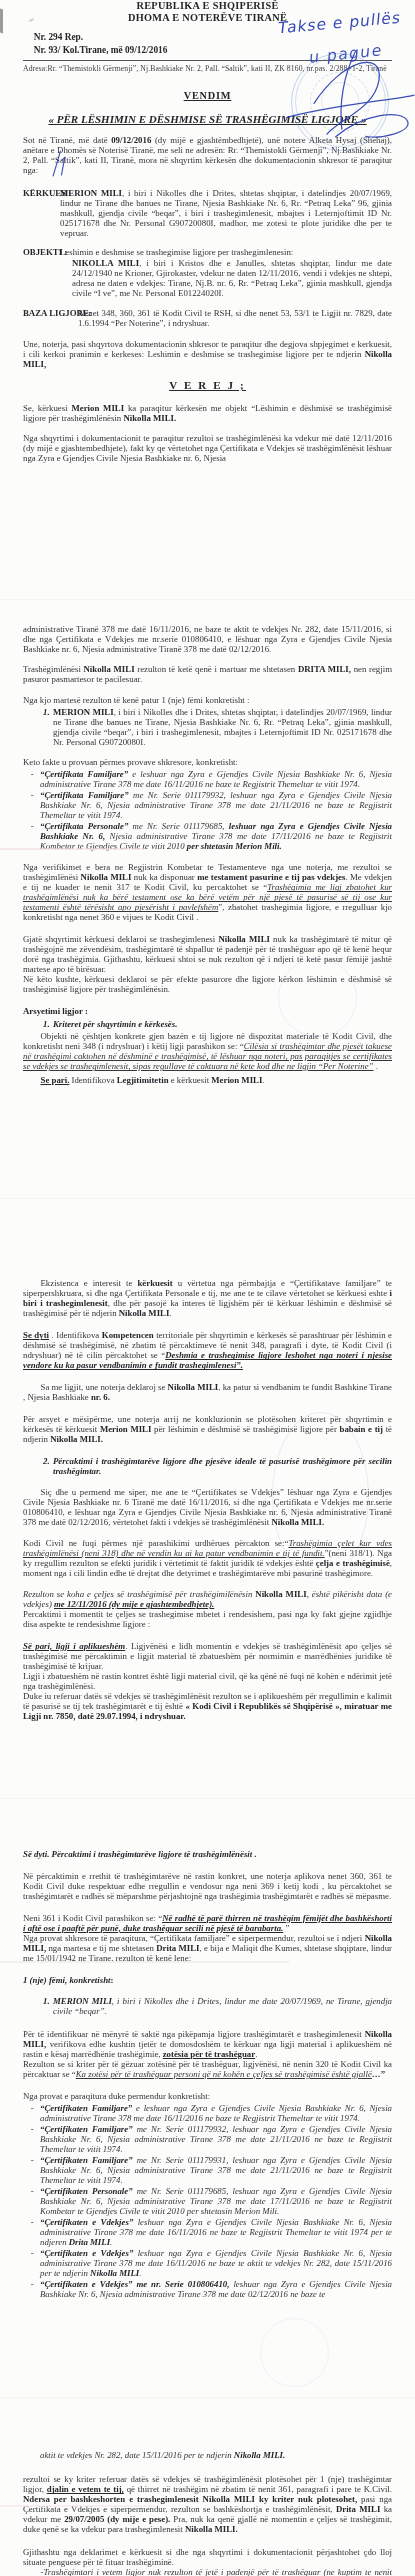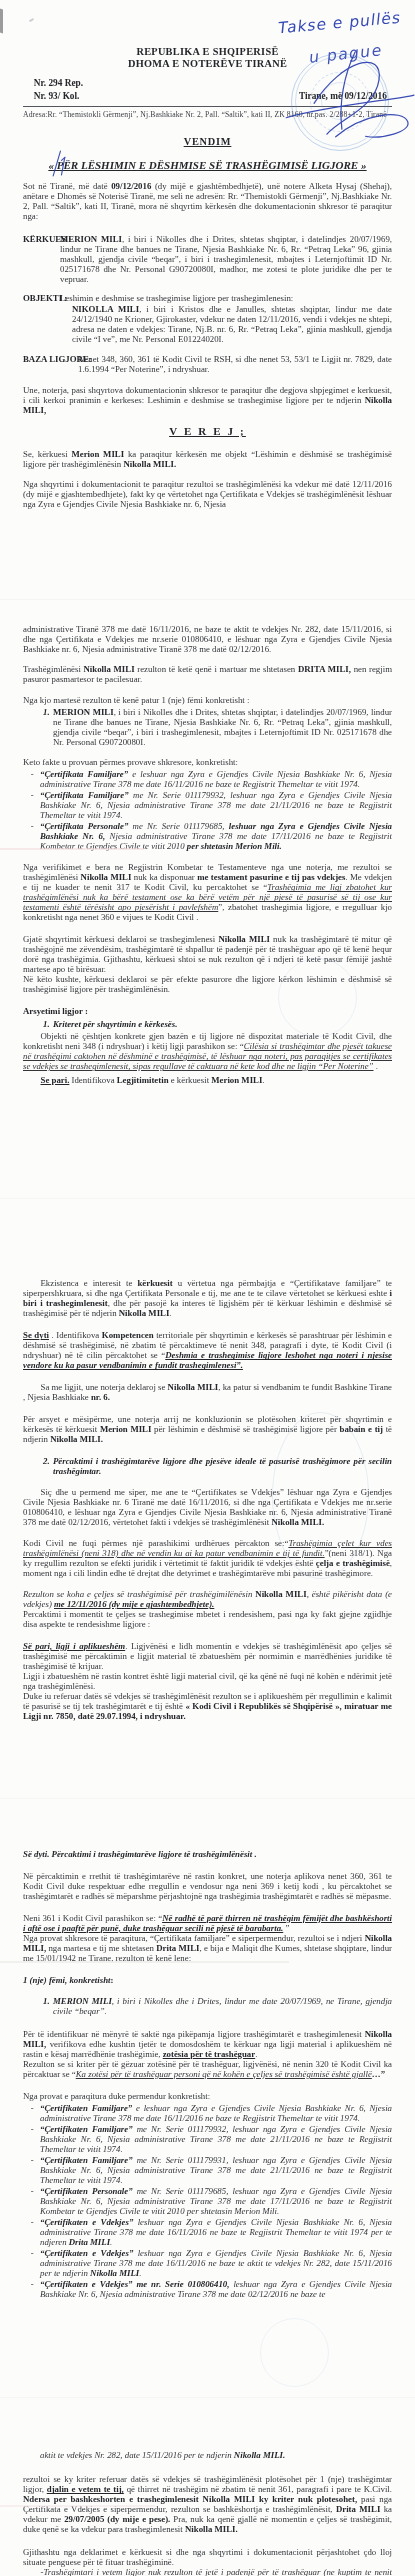--- a/index.html
+++ b/index.html
@@ -10,21 +10,21 @@
   .para{text-align:justify;}
   .center{text-align:center;}
   .b{font-weight:700;color:#24262b;}
   .i{font-style:italic;}
   .u{text-decoration:underline;text-underline-offset:1px;}
   .hdr{font-size:10.3px;font-weight:700;line-height:12px;letter-spacing:0.3px;color:#26282d;}
   .big{font-size:10.3px;letter-spacing:0.8px;line-height:12.4px;}
   .med{font-size:11px;line-height:11.3px;text-decoration:underline;}
   .sp2{letter-spacing:2.1px;}
   .nr{font-size:9.3px;font-weight:700;color:#26282d;padding-left:10.8px;line-height:12.4px;}
-  .split{display:flex;justify-content:space-between;padding-left:10.8px;padding-right:5.2px;
+  .split{display:flex;justify-content:flex-start;padding-left:10.8px;padding-right:5.2px;
          font-size:9.3px;font-weight:700;color:#26282d;line-height:12.4px;}
   .rule{height:1px;background:#53555c;}
   .addr{font-size:7.7px;letter-spacing:0.1px;color:#3c3e45;}
   .labeled{position:relative;padding-left:37px;}
   .labeled .lab{position:absolute;left:0;top:0;font-weight:700;color:#24262b;font-size:8.8px;}
   .labeled.wide{padding-left:55px;}
   .labeled .txt{text-align:justify;}
   .ind1{margin-left:49px;}
   .ind2{margin-left:17px;}
   .fi{text-indent:17.5px;}
@@ -40,21 +40,21 @@
   .stamp-ring{position:absolute;border-radius:50%;}
   .artifact{position:absolute;}
   .pgline{position:absolute;left:0;width:415px;height:1px;background:rgba(60,60,70,.035);}
 </style>
 </head>
 <body>
 
 <div class="doc">
 
   <section class="page" style="top:0;height:599px;">
-    <div class="flow" style="padding-top:46px;">
+    <div class="flow" style="">
         <div class="center hdr"><span class="b">REPUBLIKA E SHQIPERISË</span></div>
         <div class="center hdr"><span class="b">DHOMA E NOTERËVE TIRANË</span></div>
         <div class="para nr" style="margin-top: 7.2px;"><span class="b">Nr. 294 Rep.</span></div>
         <div class="split ">
           <span><span class="b">Nr. 93/  Kol.</span></span>
           <span><span class="b">Tirane, më  09/12/2016</span></span>
         </div>
         <div class="rule" style="margin-top: 4.1px;"></div>
         <div class="para addr" style="margin-top: 2.6px;"><span>Adresa:Rr. “Themistokli Gërmenji”, Nj.Bashkiake Nr. 2, Pall. “Saltik”, kati II, ZK 8160, nr.pas. 2/288+1-2, Tiranë</span></div>
         <div class="center big" style="margin-top: 16.5px;"><span class="b u">VENDIM</span></div>

